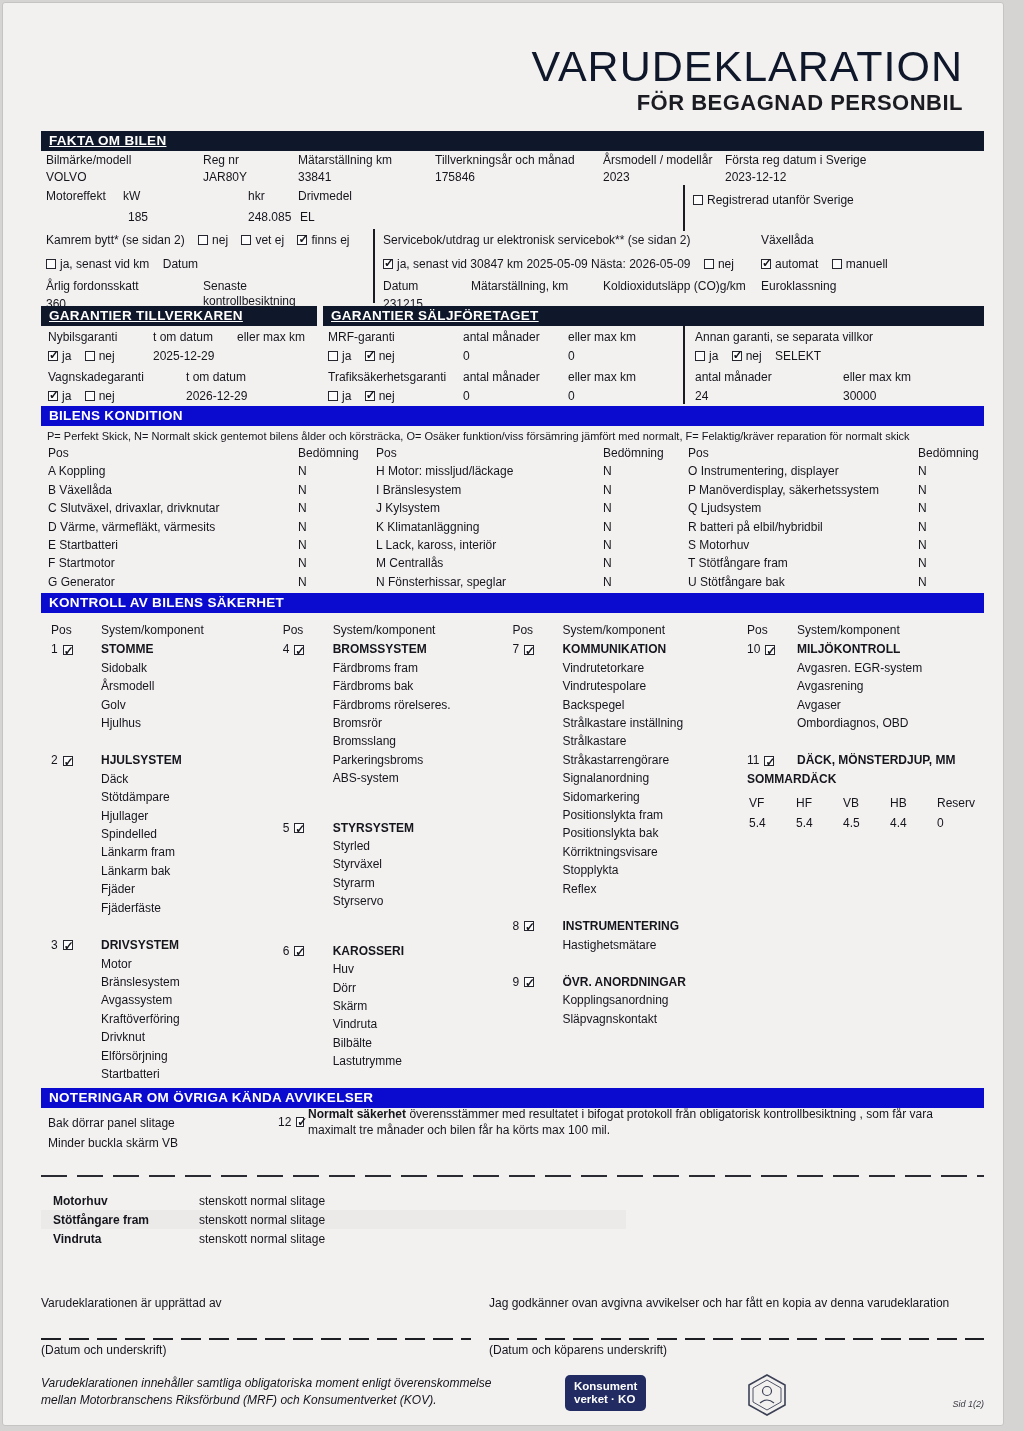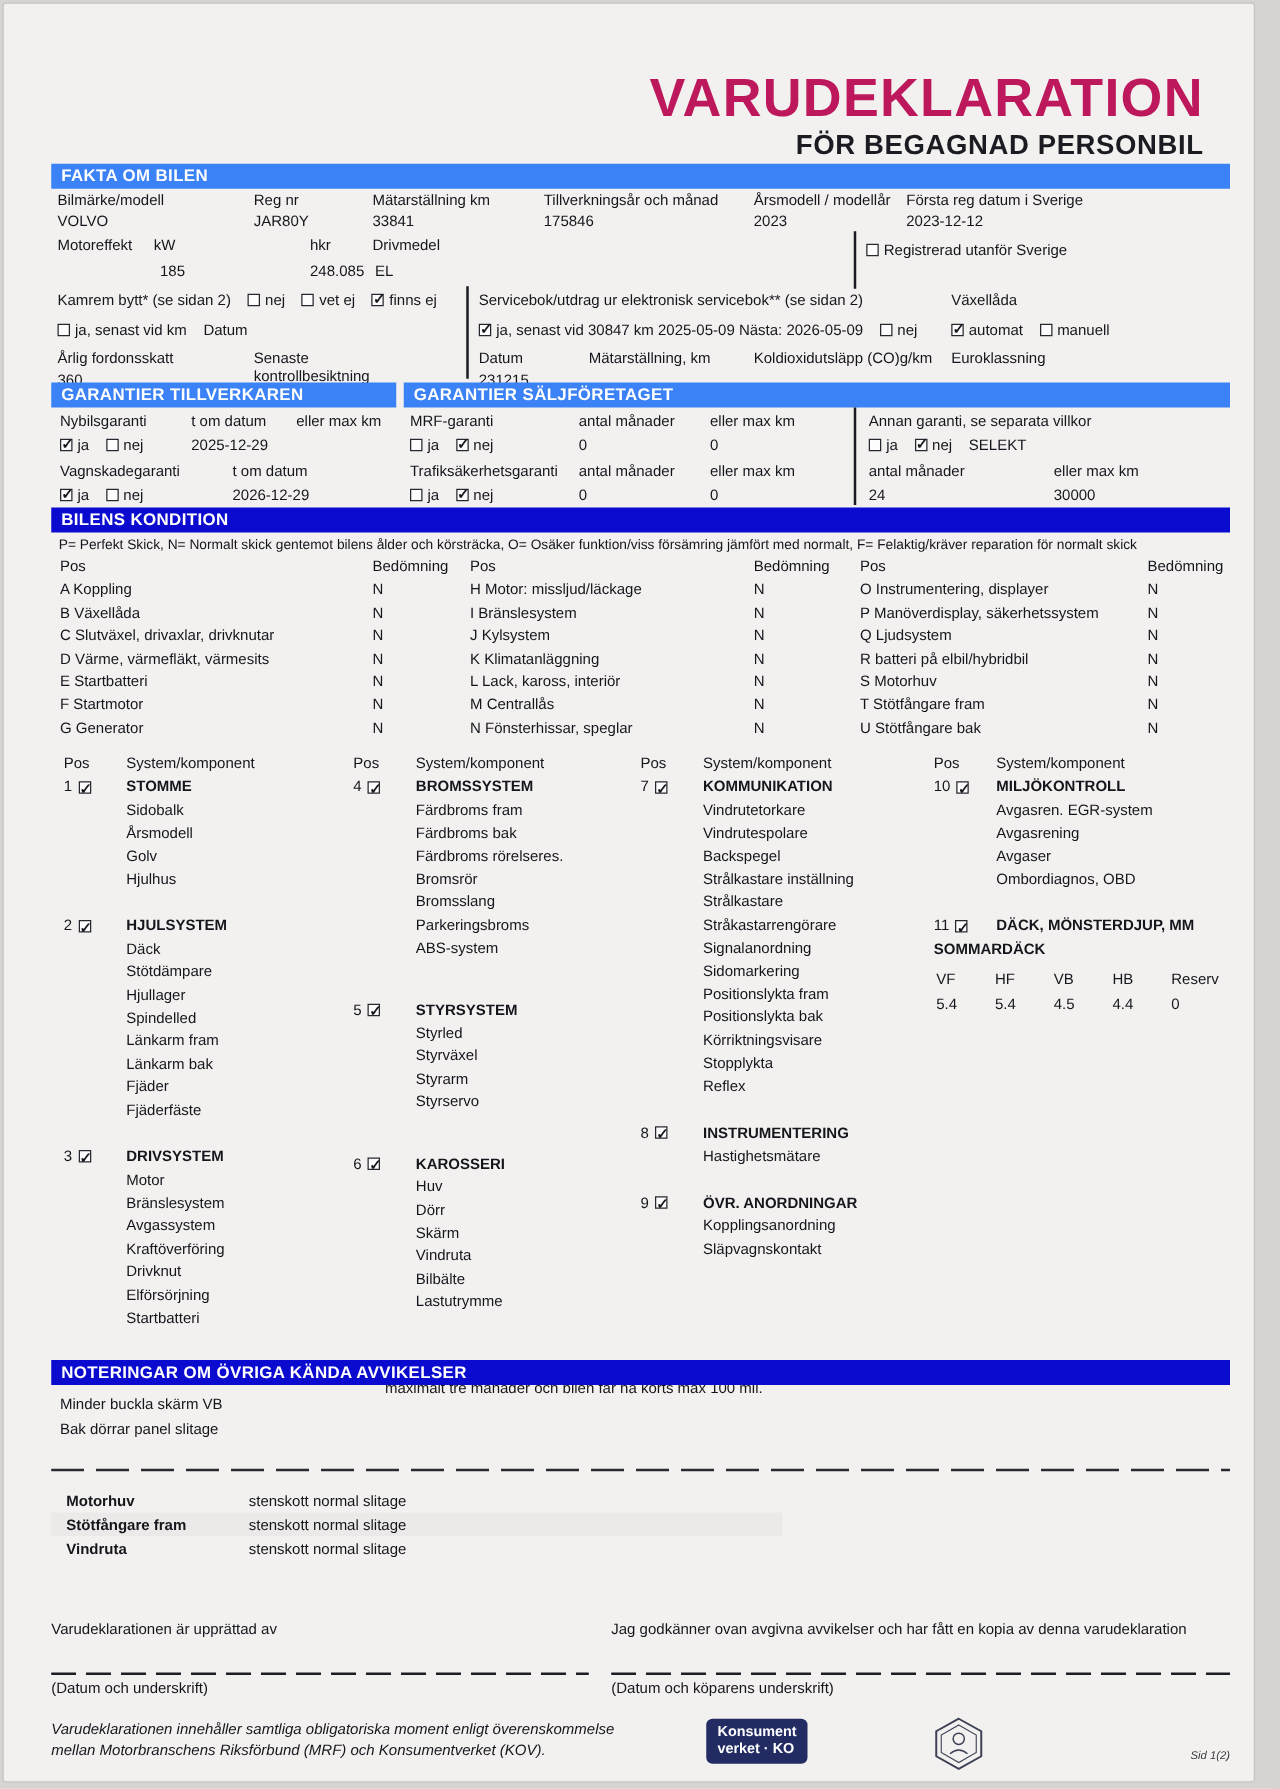--- a/index.html
+++ b/index.html
@@ -14,25 +14,25 @@
   .page {
     position:absolute; left:2px; top:2px;
     width:1002px; height:1424px;
     background:#f3f1f0;
     border:1px solid #c6c4c3;
     border-radius:3px;
   }
   .sec { position:absolute; left:38px; right:19px; }
   
   .doc-head { position:absolute; top:40px; right:40px; text-align:right; }
-  .doc-title { font-size:43px; font-weight:700; letter-spacing:1px; color:#be185d; line-height:1.1;margin-top:13px; }
+  .doc-title { font-size:43px; font-weight:400; letter-spacing:1px; color:#0f172a; line-height:1.1; }
   .doc-subtitle { font-size:22px; font-weight:700; color:#1b1b22; letter-spacing:0.5px; }
   
   .banner { color:#fff; font-weight:700; font-size:13.5px; padding:2px 8px 3px; letter-spacing:0.3px; }
-  .banner.red { background:#3b82f6; }
+  .banner.red { background:#0f172a;text-decoration:underline; }
   .banner.blue { background:#0b0bd0; }
   
   .t  { font-size:12px; white-space:nowrap; }
   .ab { position:absolute; font-size:12px; white-space:nowrap; }
   .b  { font-weight:700; }
   
   .cb { display:inline-block; width:10px; height:10px; border:1px solid #26262e; background:#fdfdfd;
         position:relative; vertical-align:-1px; margin-right:4px; }
   .cb.on::after { content:"\2713"; position:absolute; left:0px; top:-4px; font-size:12px; font-weight:700; color:#15151c; }
   .cbl { margin-right:10px; }
@@ -351,20 +351,21 @@
             <div class="kondrow">
               <span class="klab">U Stötfångare bak</span>
               <span class="kgrade">N</span>
             </div>
           </div>
       </div>
     </div>
   </div>
 
   <div class="sec" style="top:590px;">
+    <div class="banner blue">KONTROLL AV BILENS SÄKERHET</div>
     <div class="kont-cols">
 
       <div class="kcc1">
         <div class="khead">
           <span class="kpos">Pos</span>
           <span>System/komponent</span>
         </div>
         <div class="kgroup">
           <div class="kghead">
               <span class="kgnum">
@@ -587,22 +588,22 @@
           <span class="cb on"></span>
         </span>
       <span style="white-space:normal;"><span class="b">Normalt säkerhet</span><span> överensstämmer med resultatet i bifogat protokoll från obligatorisk kontrollbesiktning , som får vara maximalt tre månader och bilen får ha körts max 100 mil.</span></span>
     </div>
   </div>
 
   <div class="sec" style="top:1085px;">
     <div class="banner blue">NOTERINGAR OM ÖVRIGA KÄNDA AVVIKELSER</div>
     <div class="notlines">
 
-    <div class="notline">Minder buckla skärm VB</div>
-        <div class="notline">Bak dörrar panel slitage</div>
+    <div class="notline">Bak dörrar panel slitage</div>
+        <div class="notline">Minder buckla skärm VB</div>
       </div>
     <div class="dashline"></div>
     <div class="parts">
       <div class="partrow">
         <span class="pname">Motorhuv</span>
         <span class="pnote">stenskott normal slitage</span>
       </div>
       <div class="partrow alt">
         <span class="pname">Stötfångare fram</span>
         <span class="pnote">stenskott normal slitage</span>

